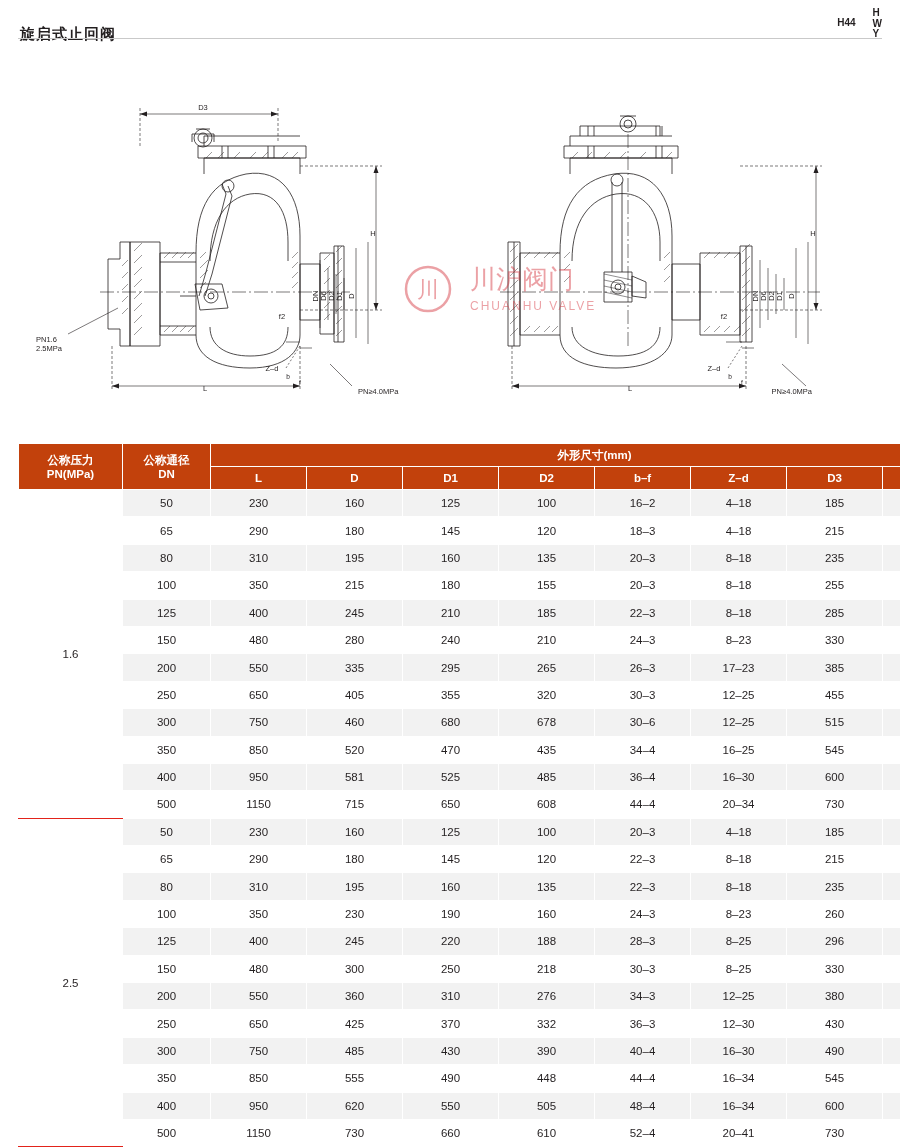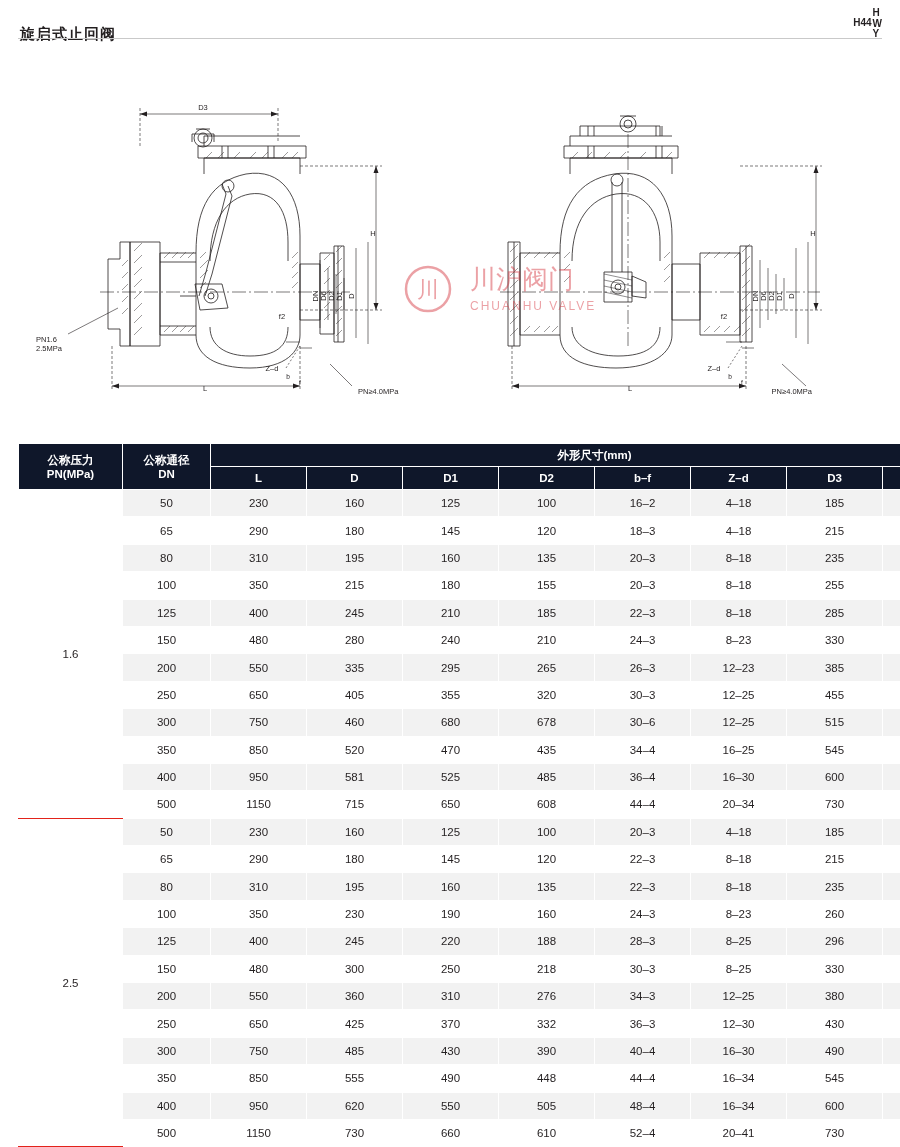--- a/index.html
+++ b/index.html
@@ -44,21 +44,21 @@
     top: 8px;
     text-align: right;
     font-size: 10px;
     line-height: 10.5px;
     color: #231f20;
     font-weight: bold;
   }
   .header-code .model {
     display: inline-block;
     vertical-align: top;
-    margin-right: 1px;
+    margin-right: 17px;
     padding-top: 10px;
     font-size: 10px;
   }
   .header-code .letters {
     display: inline-block;
     vertical-align: top;
     text-align: left;
   }
   .header-rule {
     position: absolute;
@@ -125,21 +125,21 @@
     width: 864px;
     table-layout: fixed;
   }
   table.dims th, table.dims td {
     border: 1px solid #ffffff;
     text-align: center;
     font-size: 11.5px;
     padding: 0;
   }
   table.dims thead th {
-    background: #0f172a;
+    background: #c2410c;
     color: #ffffff;
     font-weight: bold;
     height: 22px;
   }
   thead th.tall {
     height: 44px;
     line-height: 14px;
   }
   thead th.group {
     height: 22px;
@@ -512,21 +512,21 @@
             <td>330</td>
             <td>263</td>
           </tr>
           <tr class="odd">
             <td>200</td>
             <td>550</td>
             <td>335</td>
             <td>295</td>
             <td>265</td>
             <td>26–3</td>
-            <td>12–23</td>
+            <td>17–23</td>
             <td>385</td>
             <td>293</td>
           </tr>
           <tr class="even">
             <td>250</td>
             <td>650</td>
             <td>405</td>
             <td>355</td>
             <td>320</td>
             <td>30–3</td>

